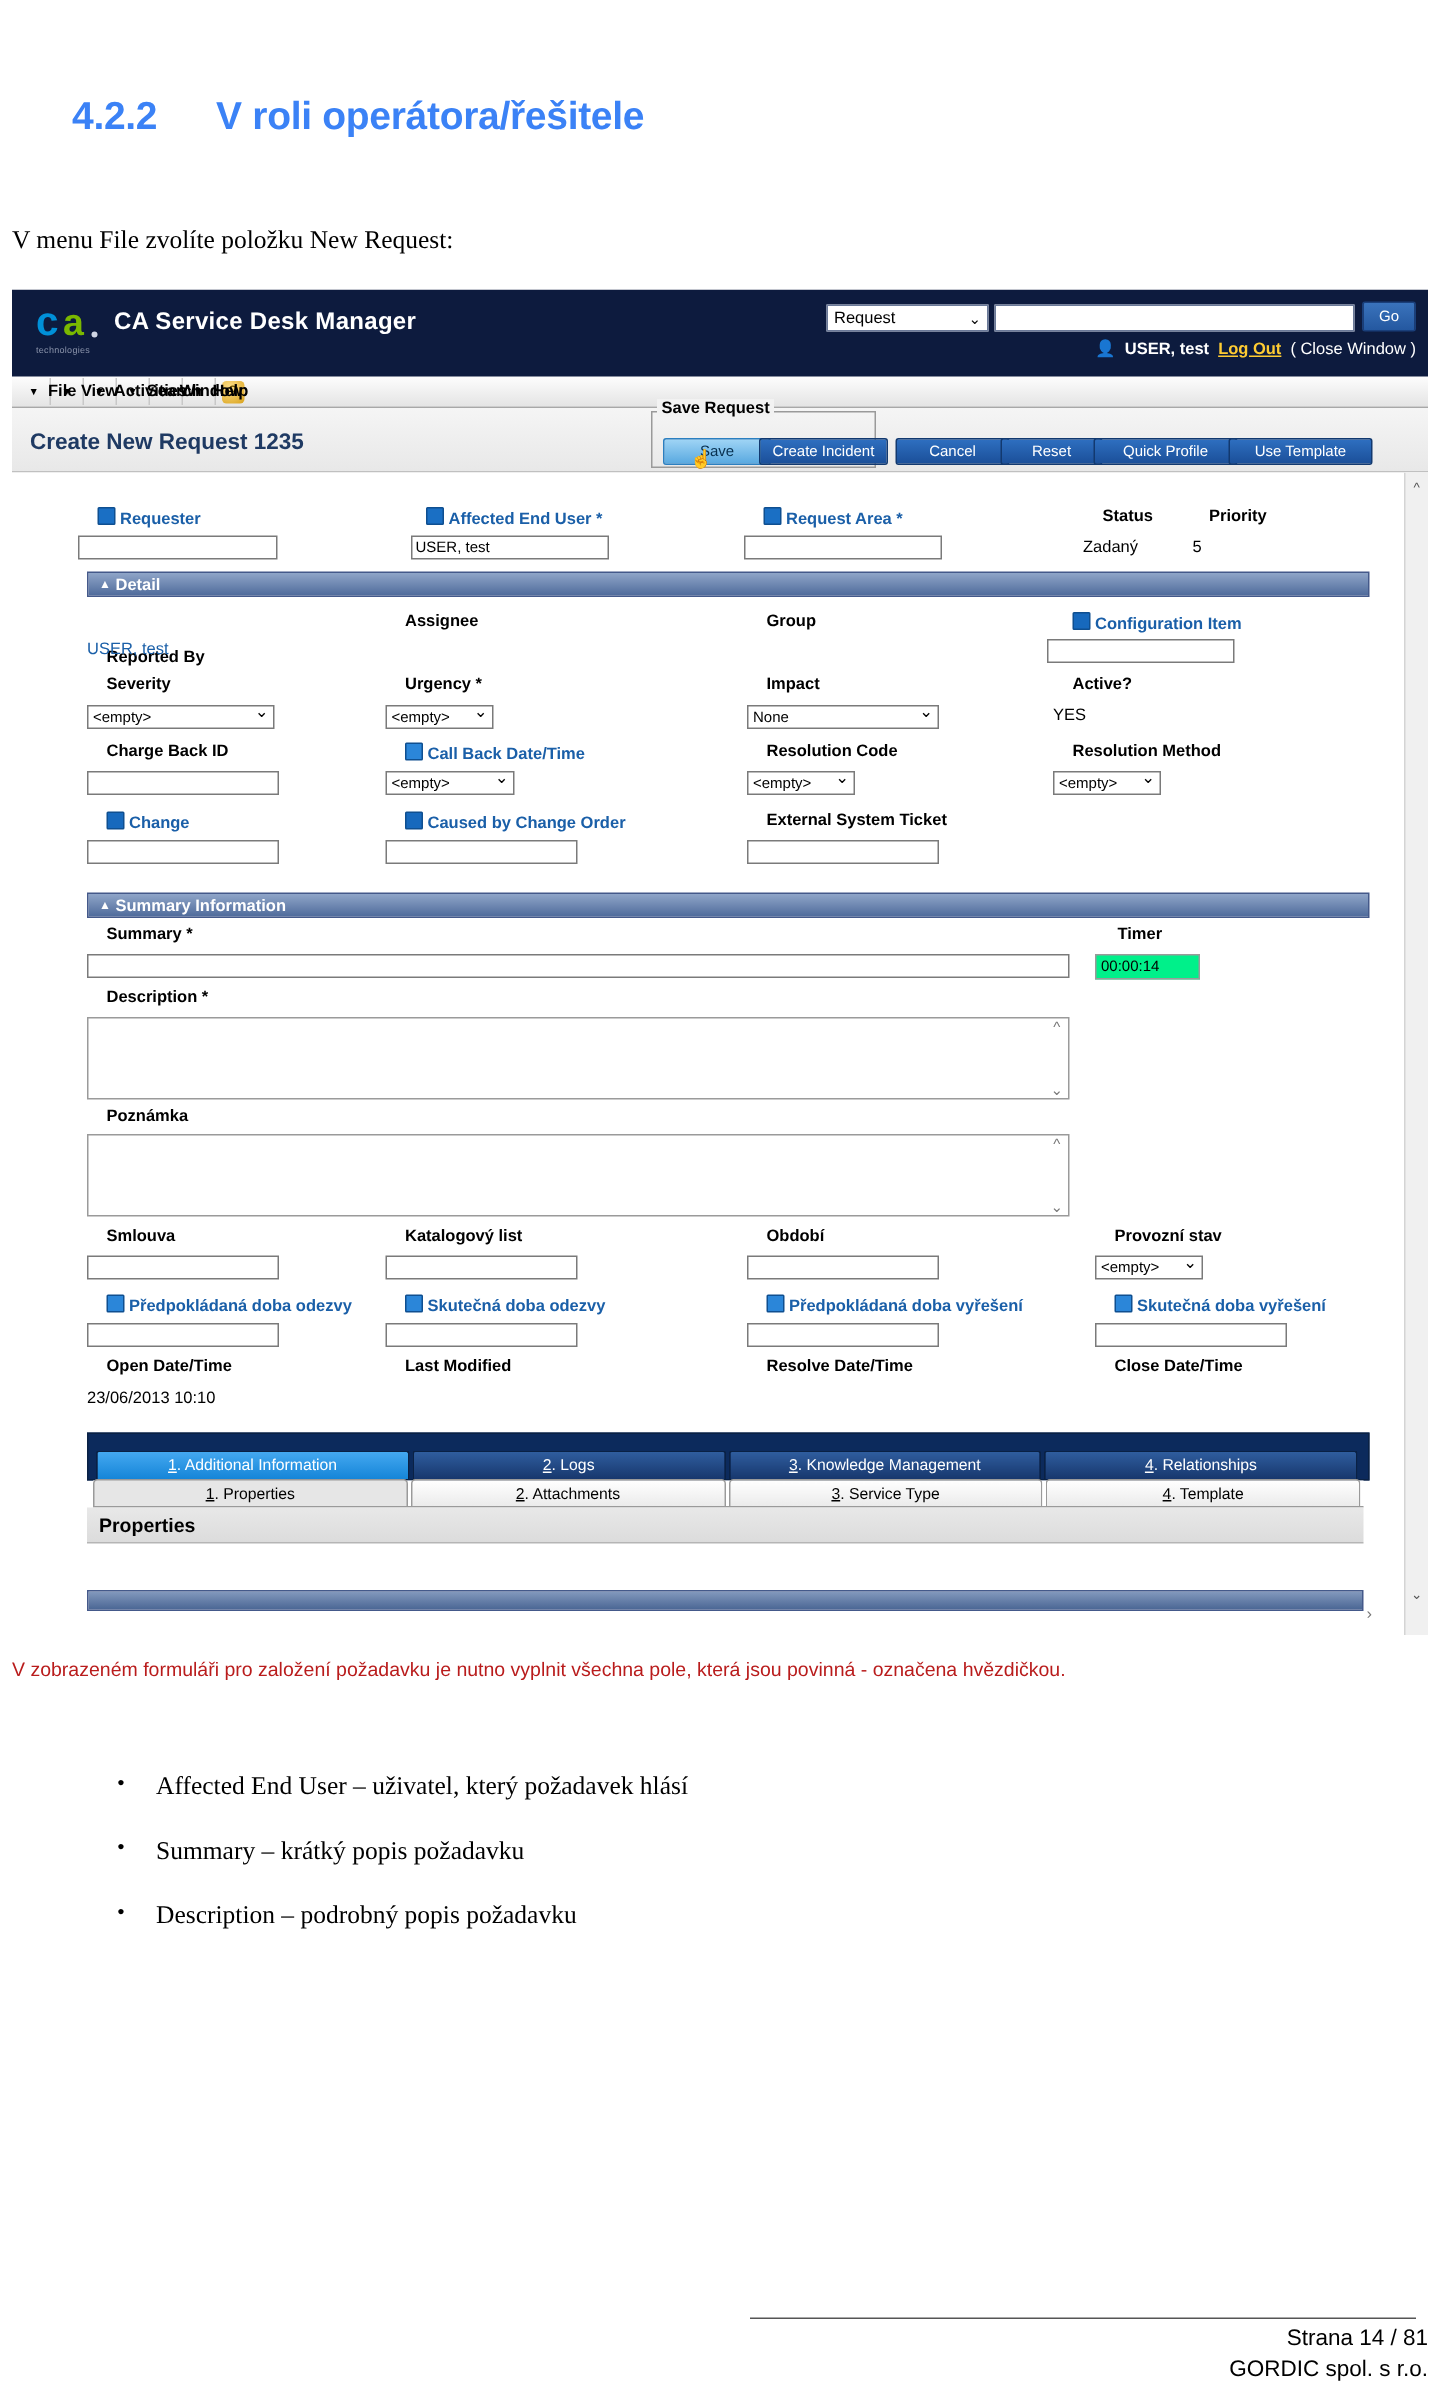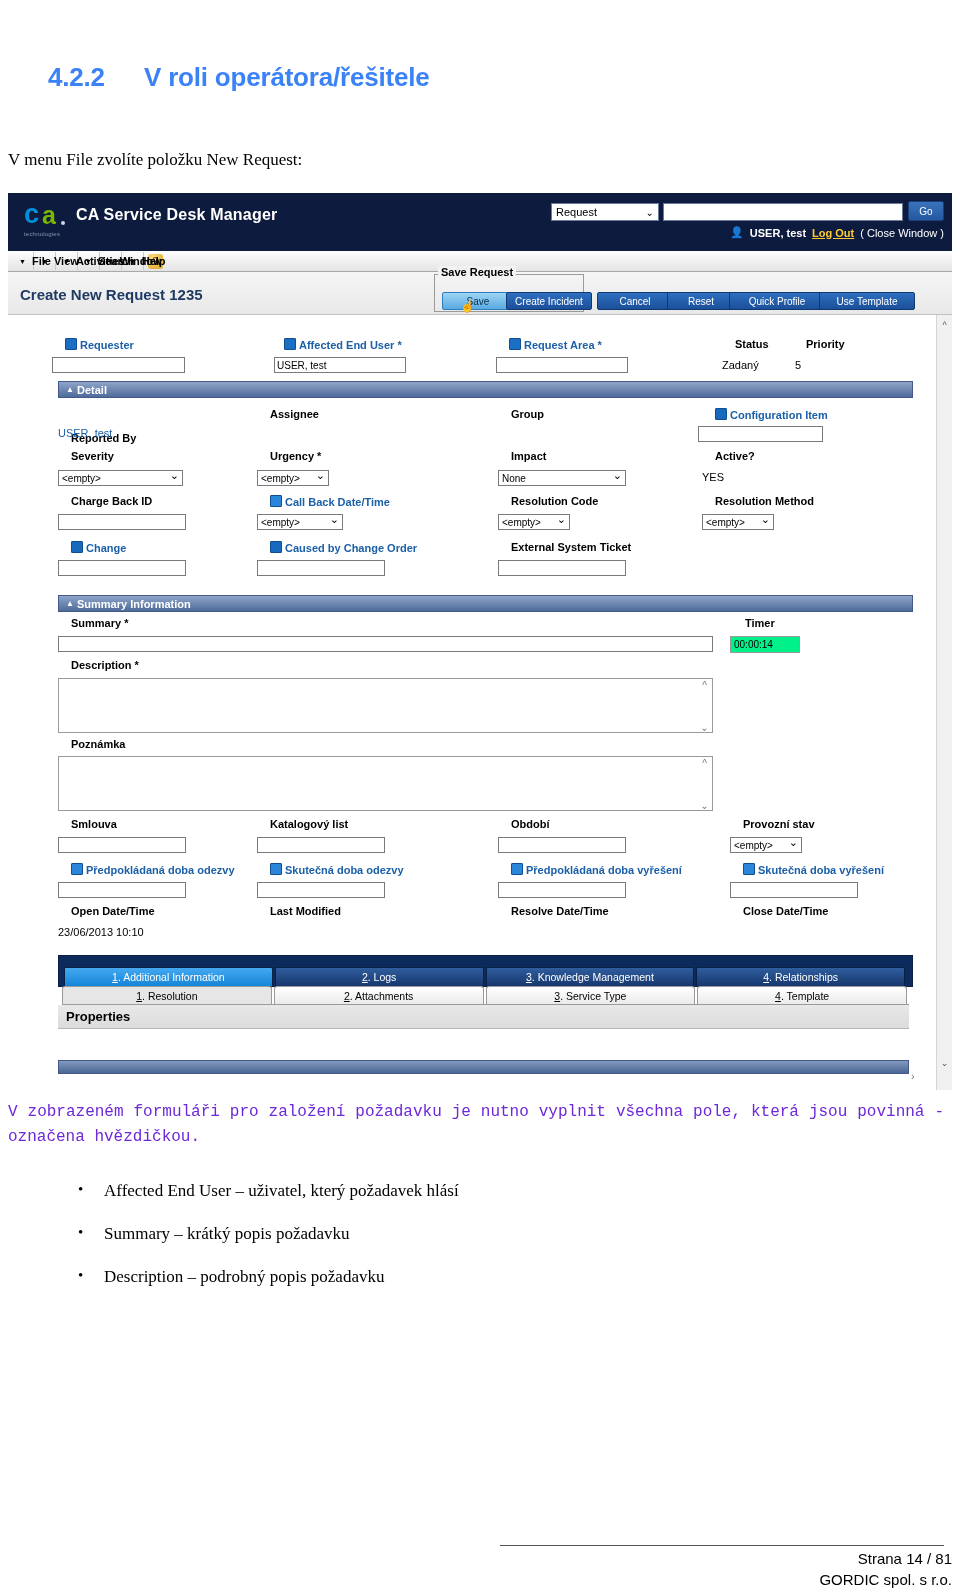--- a/index.html
+++ b/index.html
@@ -377,24 +377,24 @@
     white-space: nowrap;
   }
   .hscroll-right {
     position: absolute;
     font-size: 11px; color: #777;
   }
 
   
   .para {
     position: absolute;
-    font-family: Liberation Mono, monospace;
-    font-size: 16px;
+    font-family: Liberation Sans, sans-serif;
+    font-size: 13px;
     line-height: 25px;
-    color: #6d28d9;
+    color: #b91c1c;
     text-align: justify;
   }
   .bullet-list {
     position: absolute;
     left: 60px;
     top: 1178px;
     width: 884px;
   }
   .bullet {
     position: relative;
@@ -675,21 +675,21 @@
       </div>
       <div class="tab-top">
         <u>4</u>
           <span>. Relationships</span>
       </div>
     </div>
 
     <div class="subtabstrip" style="left:54px; top:672px; width:847px; height:18px;">
       <div class="tab-sub active">
         <u>1</u>
-          <span>. Resolution</span>
+          <span>. Properties</span>
       </div>
       <div class="tab-sub">
         <u>2</u>
           <span>. Attachments</span>
       </div>
       <div class="tab-sub">
         <u>3</u>
           <span>. Service Type</span>
       </div>
       <div class="tab-sub">

